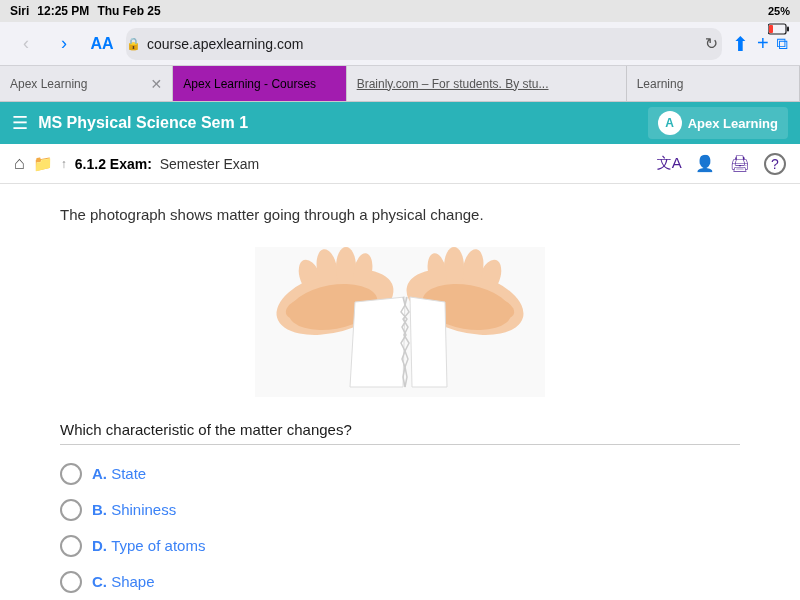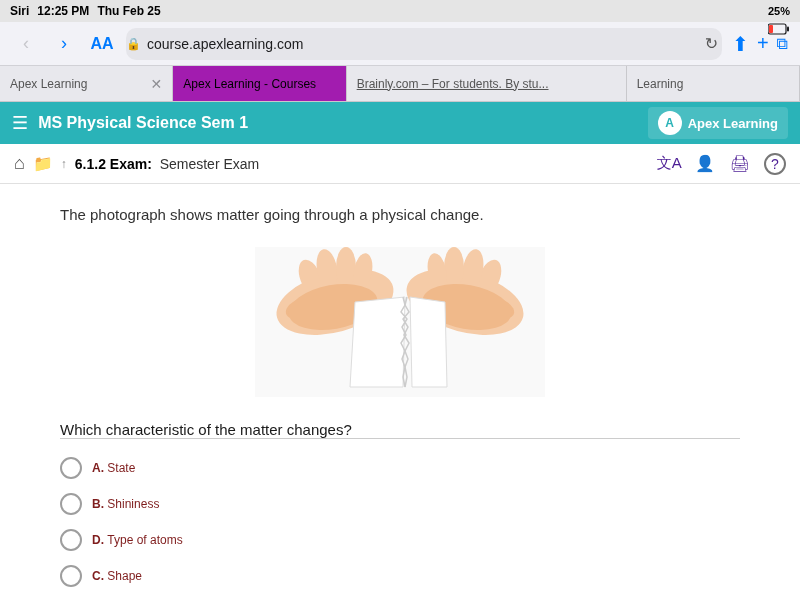--- a/index.html
+++ b/index.html
@@ -151,37 +151,38 @@
       display: block;
       position: relative;
     }
 
     
     .paper-svg { width: 290px; height: 150px; }
 
     .question-prompt {
       font-size: 15px;
       color: #1a1a1a;
+      margin-bottom: 6px;
     }
     .divider {
       border: none;
       border-top: 1px solid #ccc;
       margin-bottom: 18px;
     }
 
     .answer-options { display: flex; flex-direction: column; gap: 14px; margin-top: 4px; }
     .answer-option { display: flex; align-items: center; gap: 10px; cursor: pointer; }
     .radio-circle {
       width: 22px; height: 22px;
       border: 2px solid #9e9e9e;
       border-radius: 50%;
       flex-shrink: 0;
       background: #fff;
     }
-    .answer-label { font-size: 12px; color: #7f1d1d; }
+    .answer-label { font-size: 15px; color: #3b82f6; }
   </style>
 </head>
 <body>
 
 <div class="status-bar">
   <div class="status-left">
     <span>Siri</span>
     <span>12:25 PM</span>
     <span>Thu Feb 25</span>
   </div>

